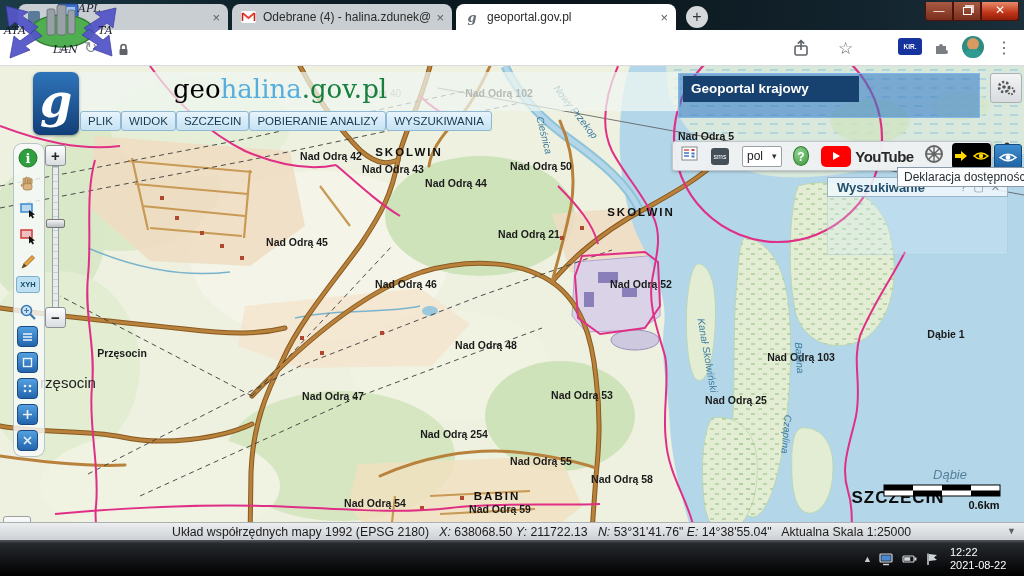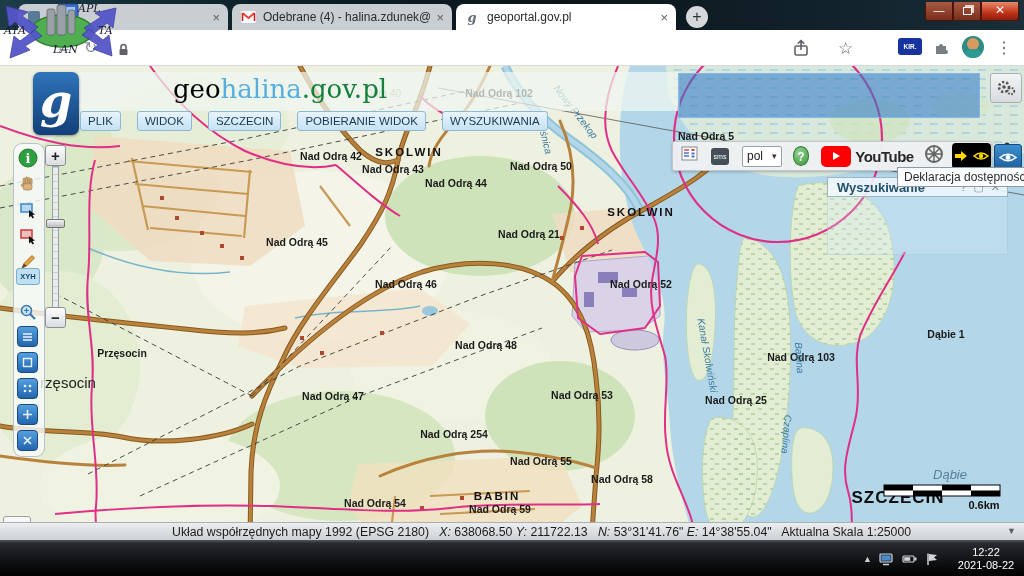--- a/index.html
+++ b/index.html
@@ -28,21 +28,21 @@
   #avatar{left:962px;top:36px;width:22px;height:22px;border-radius:50%;background:#2e8b84;overflow:hidden;}
   #avatar .head{position:absolute;left:5px;top:2px;width:12px;height:12px;border-radius:50%;background:#d99a62;}
   #avatar .body{position:absolute;left:2px;top:13px;width:18px;height:12px;border-radius:50% 50% 0 0;background:#2f9a92;}
   
   #watermark{left:0;top:0;width:122px;height:64px;z-index:60;pointer-events:none;}
   
   #gp-logo{left:33px;top:72px;width:46px;height:63px;border-radius:7px;background:linear-gradient(#2f74ba,#123f78);z-index:10;color:#fff;font-family:"DejaVu Serif",serif;font-style:italic;font-weight:bold;font-size:46px;text-align:center;line-height:58px;box-shadow:0 1px 3px rgba(0,0,0,.4);}
   #gp-bar{left:79px;top:72px;width:601px;height:39px;background:rgba(240,246,240,.72);z-index:9;}
   #gp-brand{left:150px;top:74px;width:260px;text-align:center;z-index:10;font-family:"DejaVu Serif",serif;font-size:26px;}
   #gp-brand .g1{color:#000000;}#gp-brand .g2{color:#56aede;}#gp-brand .g3{color:#15803d;}
-  #gp-menu{left:80px;top:111px;display:flex;gap:16px;z-index:10;}
+  #gp-menu{left:80px;top:111px;display:flex;gap:0;z-index:10;}
   .mbtn{background:linear-gradient(#e8f4fc,#c6e2f4);border:1px solid #8fb8d2;border-radius:3px;color:#173a50;font-size:11.5px;padding:3px 7px;white-space:nowrap;}
   #gpk-panel{left:678px;top:73px;width:302px;height:45px;background:rgba(52,124,200,.58);border:1px solid rgba(130,185,235,.9);box-sizing:border-box;z-index:10;}
   #gpk-dark{left:683px;top:76px;width:176px;height:26px;background:#17416e;z-index:11;color:#fff;font-weight:bold;font-size:13.5px;line-height:26px;padding-left:8px;box-sizing:border-box;white-space:nowrap;}
   #gearbtn{left:990px;top:73px;width:30px;height:28px;background:linear-gradient(#f2f4f5,#d8dcdf);border:1px solid #aab0b4;border-radius:3px;z-index:11;display:flex;align-items:center;justify-content:center;}
   .edgeic{left:1002px;z-index:11;}
   
   #toolrow{left:672px;top:141px;width:320px;height:30px;background:rgba(238,241,243,.97);border:1px solid #c2c8cc;border-radius:3px;box-sizing:border-box;z-index:12;display:flex;align-items:center;box-shadow:0 1px 3px rgba(0,0,0,.25);}
   #smsic{width:22px;height:17px;background:#454f58;border-radius:3px;color:#fff;font-size:7px;text-align:center;line-height:17px;}
   #langsel{width:46px;height:21px;background:#fff;border:1px solid #9aa0a5;border-radius:2px;font-size:12px;color:#222;display:flex;align-items:center;padding:0 4px;box-sizing:border-box;}
   #helpbtn{width:20px;height:20px;border-radius:50%;background:radial-gradient(circle at 35% 30%,#8fd08f,#3f9a3f);border:1px solid #2e7a2e;color:#fff;font-weight:bold;font-size:12px;text-align:center;line-height:20px;box-sizing:border-box;}
@@ -78,21 +78,21 @@
   #orb{left:6px;top:542px;width:32px;height:32px;border-radius:50%;background:radial-gradient(circle at 35% 28%,#cfe9fa,#55a8e0 40%,#0c3a6e 85%);box-shadow:inset 0 0 4px rgba(255,255,255,.6);}
   .petal{position:absolute;width:8px;height:6px;border-radius:45% 55% 50% 50%;}
   #adobe{background:#c11f25;border-radius:5px;color:#fff;font-weight:bold;font-size:15px;text-align:center;line-height:26px;width:26px;height:26px;}
   .chr{width:26px;height:26px;border-radius:50%;background:conic-gradient(from -60deg,#ea4335 0 120deg,#fbbc05 0 240deg,#34a853 0 360deg);position:relative;}
   .chc{position:absolute;left:7px;top:7px;width:12px;height:12px;border-radius:50%;background:#fff;}
   .chd{position:absolute;left:9px;top:9px;width:8px;height:8px;border-radius:50%;background:#4285f4;}
   #edgeic2{width:26px;height:26px;border-radius:50%;background:conic-gradient(from 210deg,#35c4d0,#0a7fd4 35%,#1b4e93 65%,#2bb3c9 85%,#35c4d0);}
   .fold-b{position:absolute;left:1px;top:6px;width:24px;height:15px;background:#cfa03a;border-radius:2px;}
   .fold-f{position:absolute;left:0px;top:9px;width:26px;height:13px;background:linear-gradient(#f6d478,#e8b94e);border-radius:2px;}
   #tray{top:546px;right:2px;display:flex;align-items:center;gap:7px;position:absolute;z-index:31;}
-  #clock{color:#fff;font-size:11px;text-align:center;line-height:13px;margin-left:4px;width:72px;}
+  #clock{color:#fff;font-size:11px;text-align:left;line-height:13px;margin-left:4px;width:72px;}
   .trayic{display:flex;align-items:center;justify-content:center;}
   
   #map-canvas text{font-family:"Liberation Sans",sans-serif;text-anchor:middle;}
   .ml-sm{font-size:10.5px;font-weight:600;fill:#1a1a1a;}
   .ml-b{font-size:11.5px;font-weight:bold;letter-spacing:2px;fill:#111;}
   .ml-town{font-size:15px;fill:#222;}
   .ml-water{font-size:10px;font-style:italic;fill:#3d7a9e;}
   .ml-city{font-size:17px;font-weight:bold;letter-spacing:1px;fill:#0d0d0d;}
   .ml-lake{font-size:13px;font-style:italic;fill:#55809c;}
   .ml-ghost{font-size:10px;fill:#333;opacity:.45;}
@@ -272,25 +272,26 @@
     </g>
   </svg>
 
   <div id="gp-bar" class="abs"></div>
   <div id="gp-logo" class="abs">g</div>
   <div id="gp-brand" class="abs"><span class="g1">geo</span><span class="g2">halina</span><span class="g3">.gov.pl</span></div>
   <div id="gp-menu" class="abs">
     <button class="mbtn">PLIK</button>
     <button class="mbtn">WIDOK</button>
     <button class="mbtn">SZCZECIN</button>
-    <button class="mbtn">POBIERANIE WIDOK</button>
+    <button class="mbtn">POBIERANIE ANALIZY</button>
     <button class="mbtn">WYSZUKIWANIA</button>
   </div>
 
   <div id="gpk-panel" class="abs"></div>
+  <div id="gpk-dark" class="abs">Geoportal krajowy</div>
   <div id="gearbtn" class="abs">
     <svg width="20" height="18">
         <circle cx="8" cy="8" r="5" fill="none" stroke="#555" stroke-width="2.6" stroke-dasharray="2.2 2"></circle>
         <circle cx="8" cy="8" r="1.8" fill="#555"></circle>
         <circle cx="15" cy="12" r="3.2" fill="none" stroke="#555" stroke-width="2" stroke-dasharray="1.6 1.5"></circle>
       </svg>
   </div>
   <div class="abs edgeic" style="top:136px;"><svg width="10" height="10">
         <circle cx="5" cy="5" r="2.5" fill="#333"></circle>
       </svg></div>
@@ -384,21 +385,21 @@
         <rect x="2" y="3" width="11" height="8" fill="#f0c0c0" stroke="#d03a3a" stroke-width="1.5"></rect>
         <path d="M10,9 L10,16.5 L12,15 L13.5,17.5 L15,16.5 L13.5,14 L16,13.5 Z" fill="#111"></path>
       </svg>
     </div>
   <div class="ltool abs" style="top:250px;">
       <svg width="18" height="18">
         <path d="M3,15 L5,10.5 L13,2.5 L15.5,5 L7.5,13 Z" fill="#e8a23c" stroke="#8a5a20" stroke-width=".8"></path>
         <path d="M3,15 L5,10.5 L7.5,13 Z" fill="#5a4630"></path>
       </svg>
     </div>
-  <div class="ltool abs" style="top:264px;">
+  <div class="ltool abs" style="top:272px;">
       <div id="xyhbox">XYH</div>
     </div>
   <div class="ltool abs" style="top:300px;">
       <svg width="18" height="18">
         <circle cx="7.5" cy="7.5" r="5" fill="#cfe6f5" stroke="#3a7ab0" stroke-width="1.6"></circle>
         <path d="M11,11 L16,16" stroke="#3a7ab0" stroke-width="2.2"></path>
         <path d="M5,7.5 H10 M7.5,5 V10" stroke="#3a7ab0" stroke-width="1.2"></path>
       </svg>
     </div>
   <div class="bsq abs" style="top:326px;">

